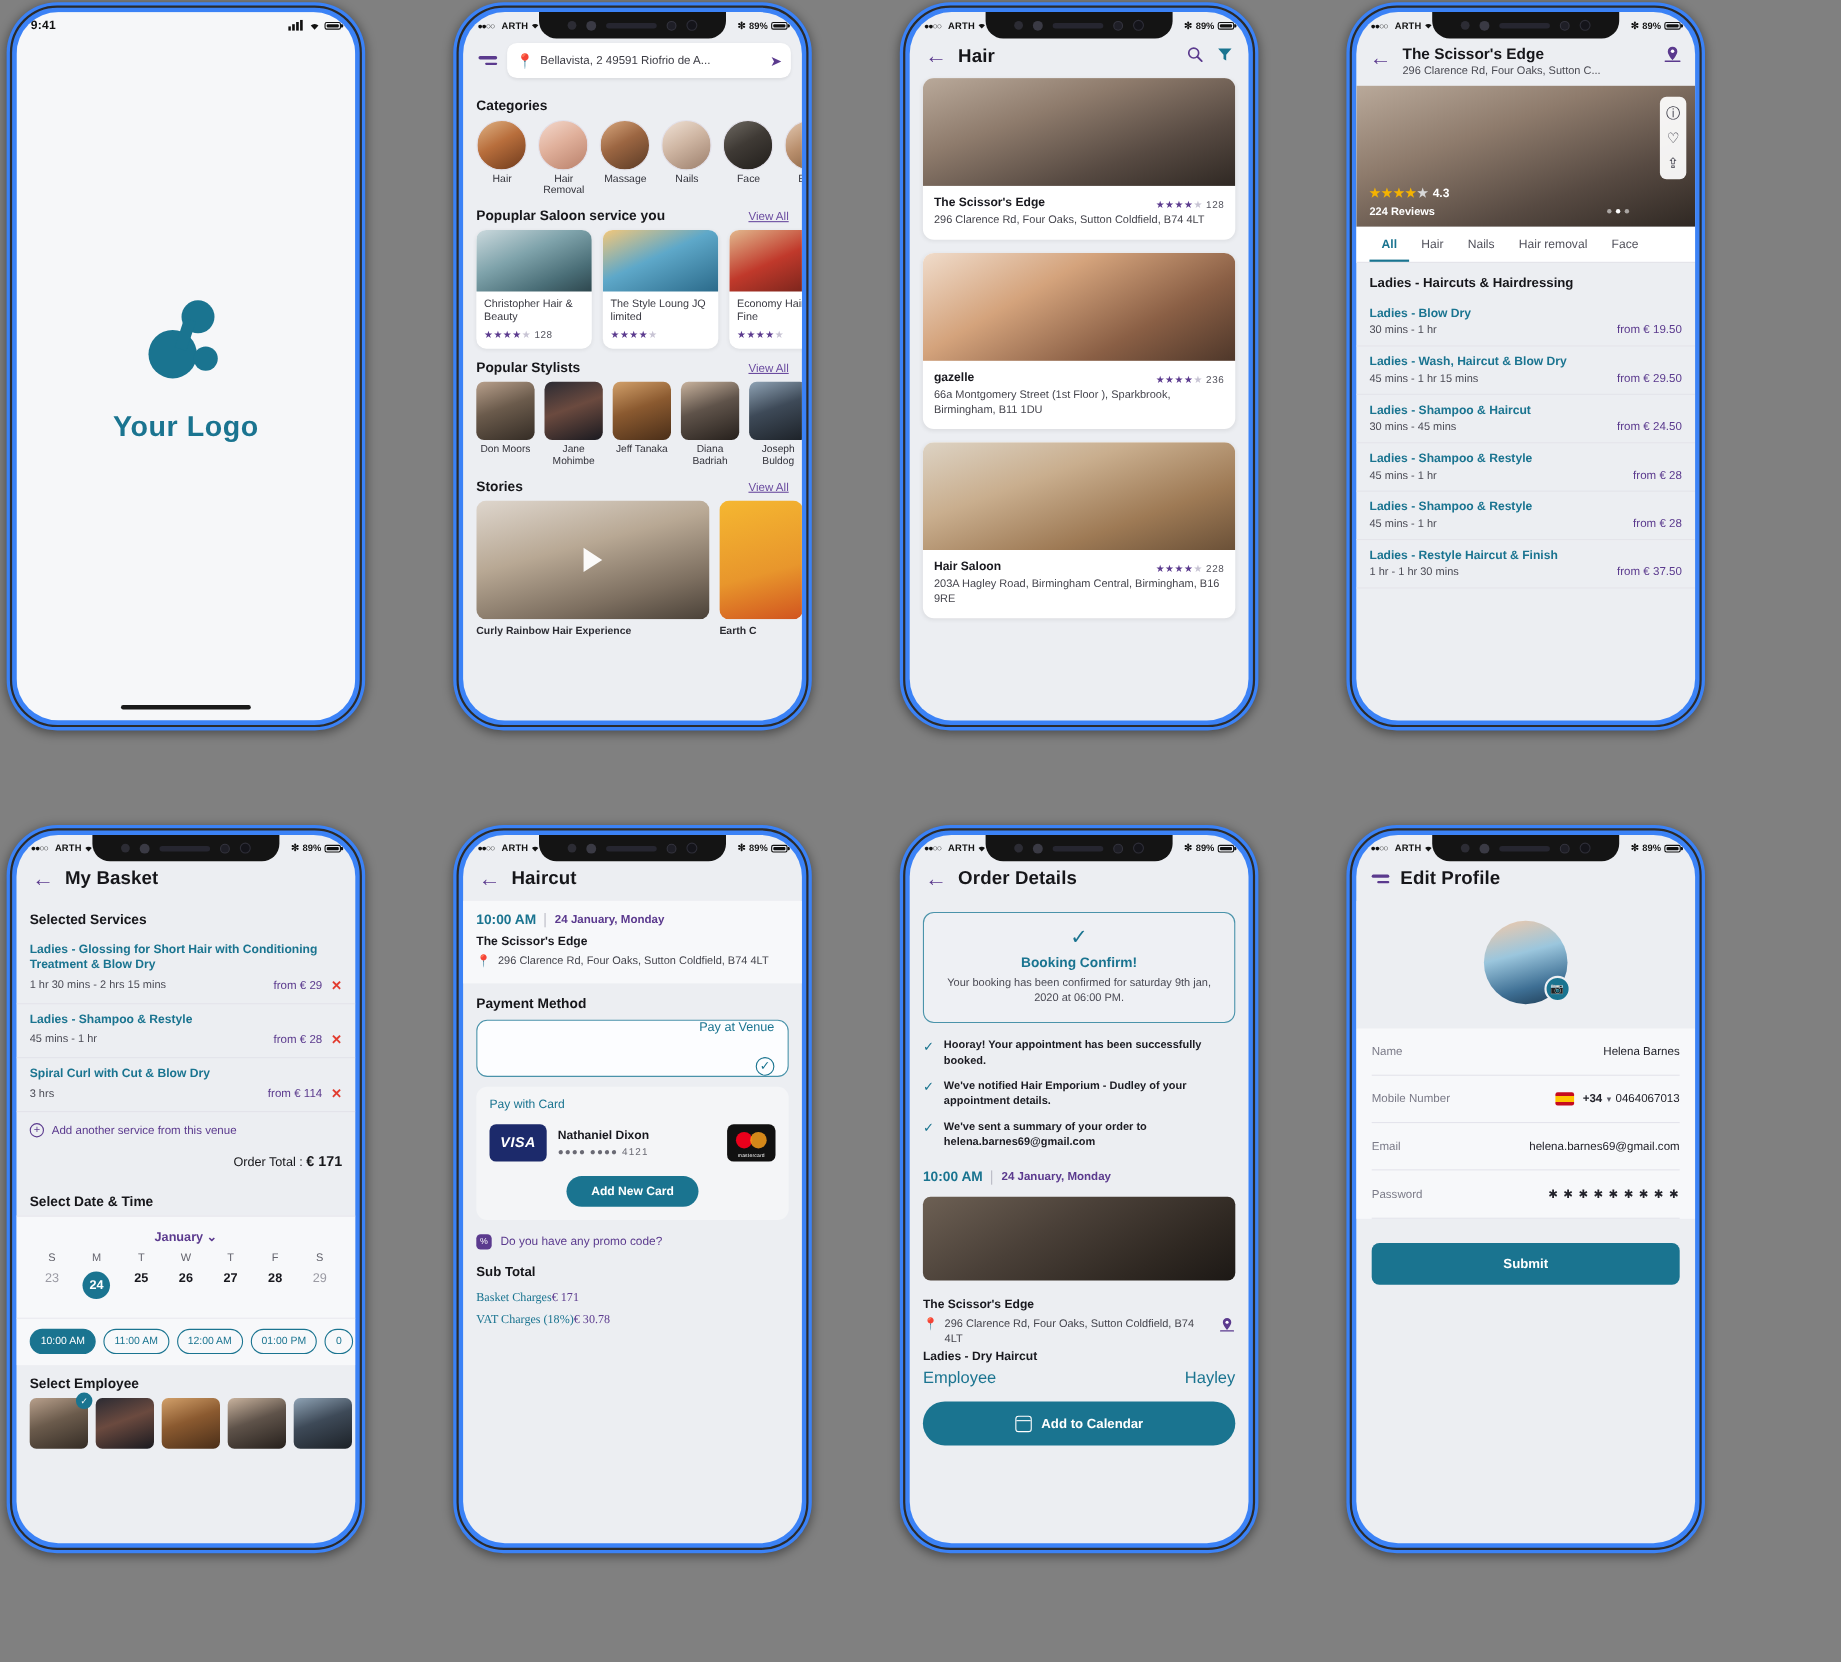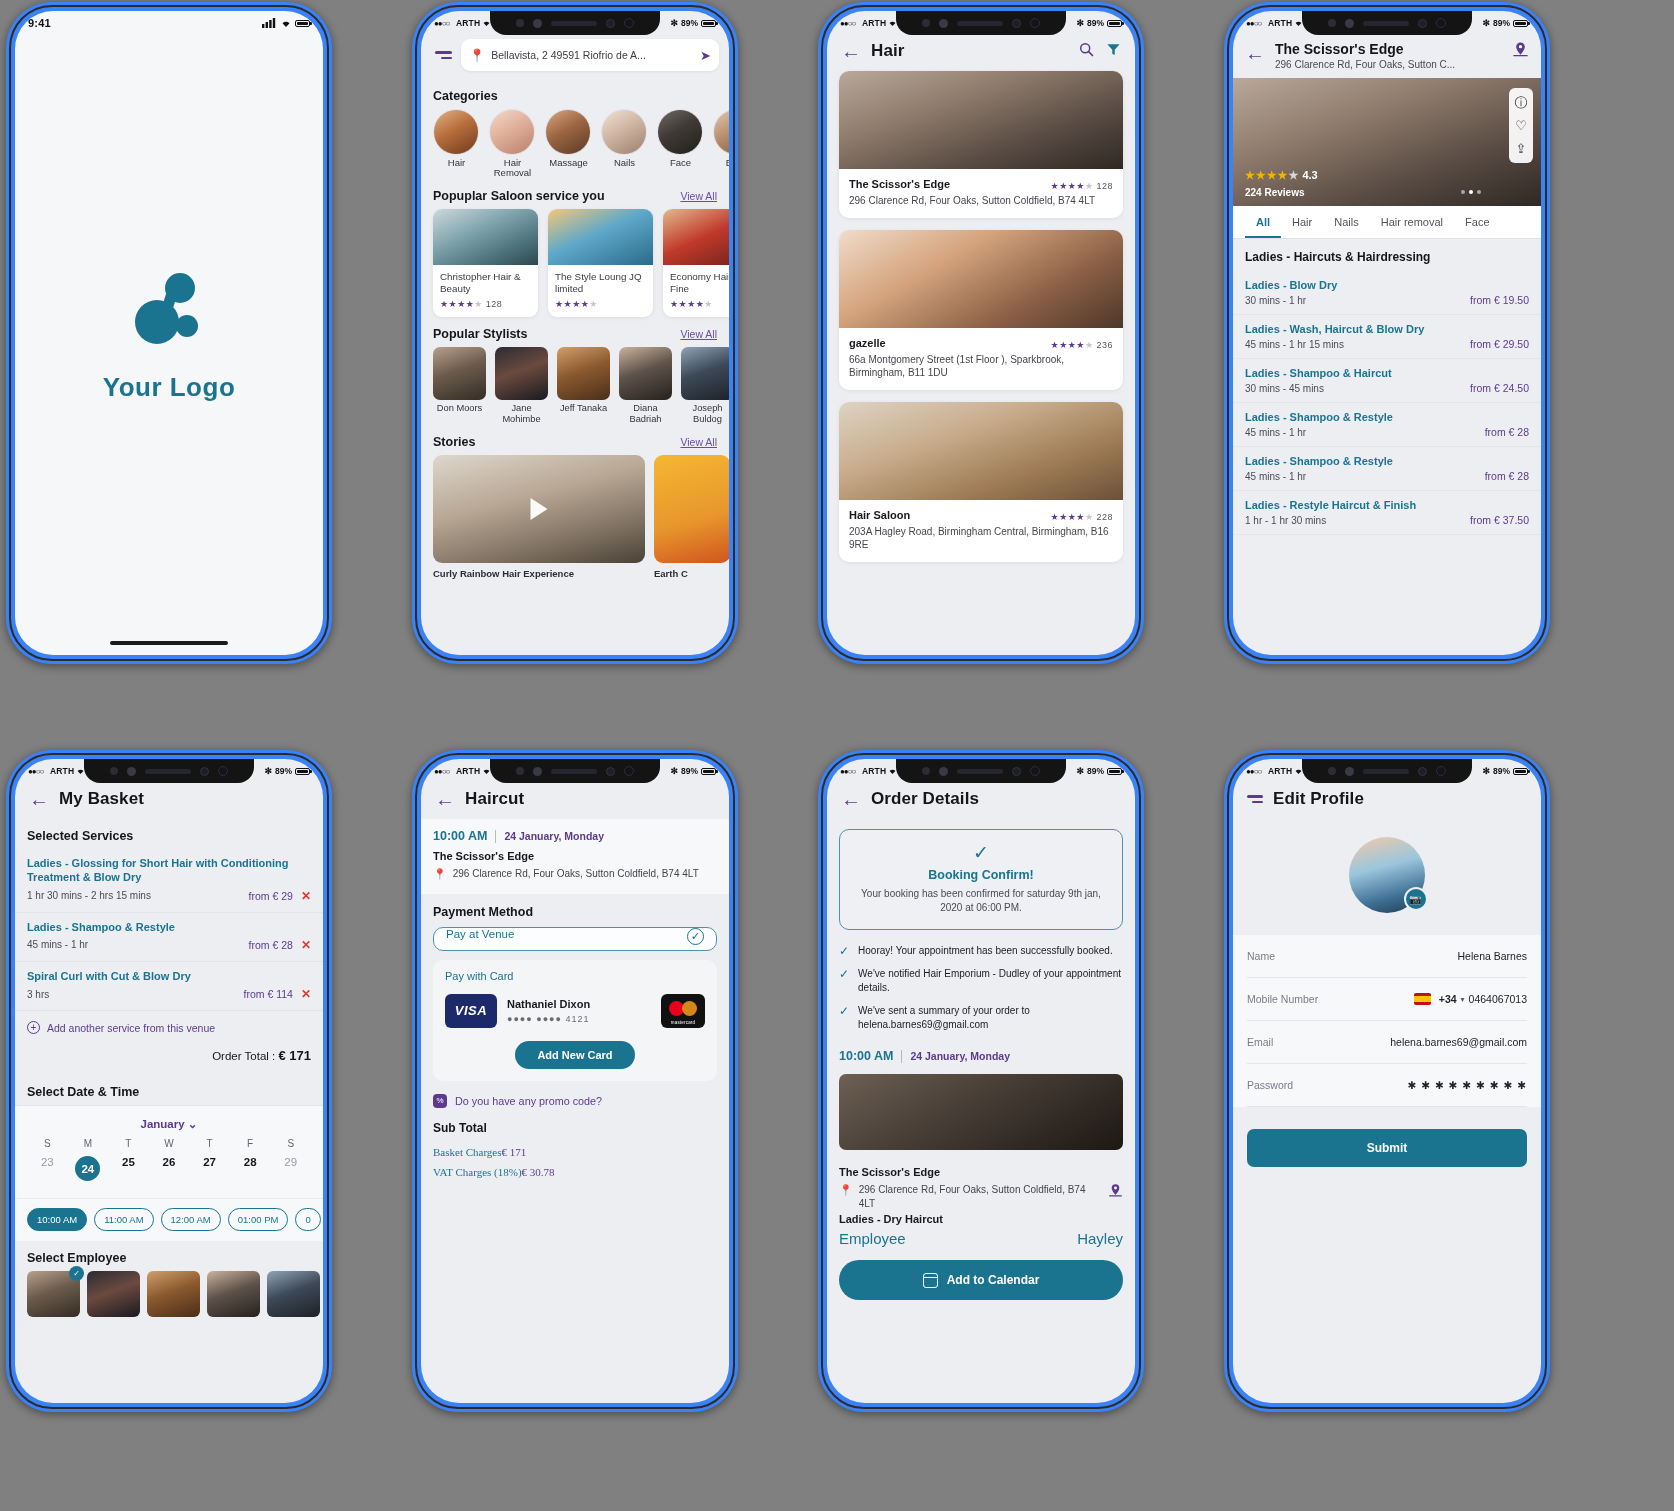--- a/index.html
+++ b/index.html
@@ -174,21 +174,21 @@
   .emp .chk { position:absolute; right:-4px; top:-5px; width:15px;height:15px;border-radius:50%;background:#1a7490;color:#fff;font-size:8px; display:flex;align-items:center;justify-content:center;}
 
   
   .block { background:#f7f8fa; padding:10px 12px 12px; }
   .when { font-size:12.5px; font-weight:700; color:#1a7490; display:flex; align-items:center; gap:8px;}
   .when .bar { width:1px; height:13px; background:#b9b9c4;}
   .when .dt { color:#5b3a8e; font-size:10.5px; font-weight:600;}
   .vname { font-size:11px; font-weight:700; color:#18181e; margin-top:7px;}
   .vaddr { display:flex; gap:6px; font-size:10px; color:#45454d; margin-top:5px; line-height:1.35;}
   .pmt-h { font-size:12.5px; font-weight:700; color:#16161a; padding:11px 12px 8px;}
-  .payopt { margin:0 12px; border:1.3px solid #4a93aa; background:#fcfdff; border-radius:10px; height:24px; display:flex; align-items:flex-start; justify-content:space-between; padding:0 12px;}
+  .payopt { margin:0 12px; border:1.3px solid #4a93aa; background:#fcfdff; border-radius:10px; height:52px; display:flex; align-items:flex-end; justify-content:space-between; padding:0 12px;flex-direction:column;}
   .payopt span { font-size:11.5px; color:#1a7490;}
   .tick { width:17px;height:17px;border-radius:50%;border:1.3px solid #1a7490; color:#1a7490; font-size:9px; display:flex;align-items:center;justify-content:center;}
   .cardbox { margin:9px 12px 0; background:#f4f5f7; border-radius:10px; padding:10px 12px 12px;}
   .cardbox .lbl { font-size:11px; color:#1a7490;}
   .crow { display:flex; align-items:center; gap:10px; margin-top:12px;}
   .visa { width:52px;height:34px;border-radius:6px;background:#1c2a6b; color:#fff; font-size:13px; font-weight:800; font-style:italic; display:flex;align-items:center;justify-content:center; letter-spacing:.5px;}
   .cinfo .cn { font-size:11px; font-weight:700; color:#18181e;}
   .cinfo .cd { font-size:9px; color:#6a6a74; margin-top:4px; letter-spacing:1px;}
   .mc { width:44px;height:34px;border-radius:6px;background:#111; margin-left:auto; position:relative; display:flex;align-items:center;justify-content:center;}
   .mc i { position:absolute; width:15px;height:15px;border-radius:50%; top:7px;}
@@ -202,21 +202,21 @@
   .feerow .k{color:#1a7490;} .feerow .v{color:#5b3a8e;}
 
   
   .confirm { margin:10px 12px 0; border:1.3px solid #4a93aa; border-radius:10px; background:#eef0f4; padding:13px 12px 14px; text-align:center;}
   .confirm .ck { font-size:19px; color:#1a7490; line-height:1;}
   .confirm h3 { font-size:12.5px; color:#1a7490; font-weight:700; margin-top:6px;}
   .confirm p { font-size:10px; color:#4a4a54; margin-top:5px; line-height:1.4;}
   .chklist { padding:14px 12px 8px; }
   .chkrow { display:flex; gap:9px; margin-bottom:9px;}
   .chkrow .ck { color:#1a7490; font-size:12px; line-height:1.2;}
-  .chkrow p { font-size:10px; color:#1b1b22; line-height:1.4;}
+  .chkrow p { font-size:10px; color:#1b1b22; line-height:1.4;font-weight:bold;}
   .odimg { margin:7px 12px 0; height:76px; border-radius:7px; background-size:cover;background-position:center;}
   .odsvc { font-size:11px; font-weight:700; color:#18181e; padding:3px 12px 0;}
   .emprow { display:flex; justify-content:space-between; padding:5px 12px 0; font-size:15px;}
   .emprow .k{color:#1a7490;} .emprow .v{color:#1a7490;}
   .calbtn { display:flex; align-items:center; justify-content:center; gap:9px; margin:13px 12px 0; background:#1a7490; color:#fff; border-radius:22px; height:40px; font-size:12px; font-weight:700;}
   .calbtn .ic { width:15px;height:15px;border:1.5px solid #fff;border-radius:3px; position:relative;}
   .calbtn .ic:before{content:"";position:absolute;left:0;right:0;top:3px;height:1.5px;background:#fff;}
   .mapico { color:#5b3a8e; font-size:15px;}
 
   

